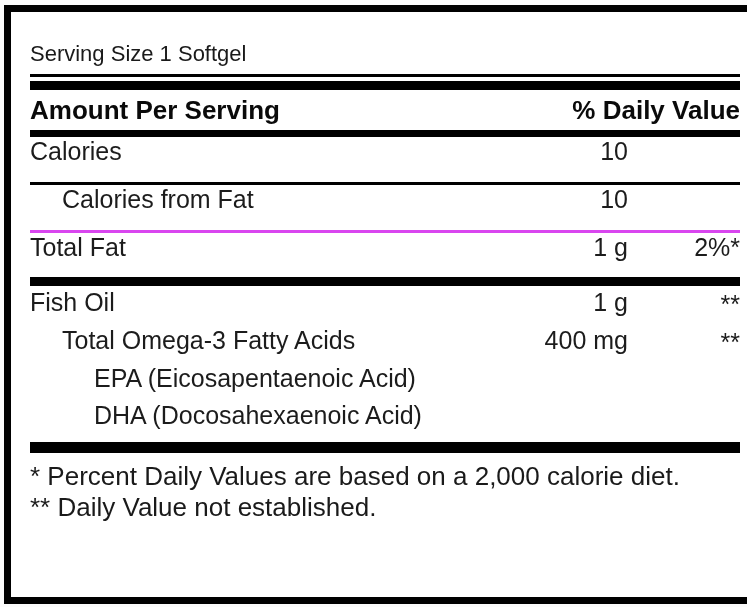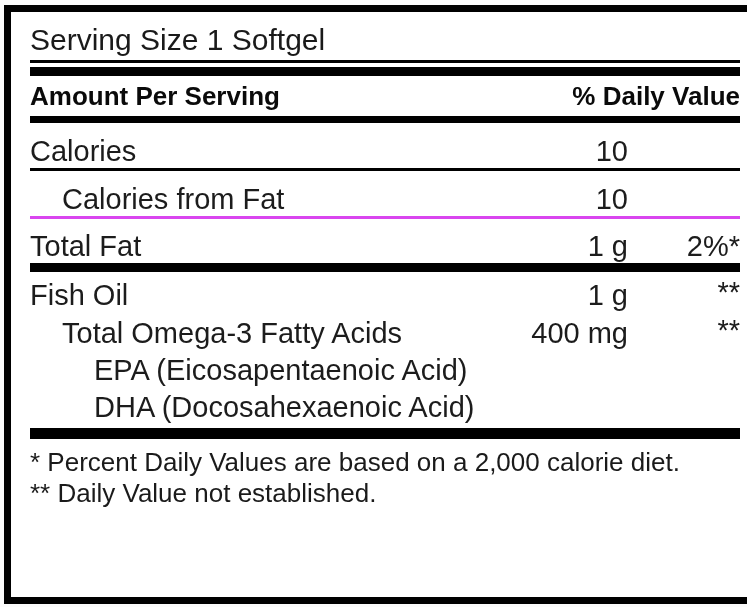--- a/index.html
+++ b/index.html
@@ -20,39 +20,39 @@
   .title{
     font-size:78px;
     font-weight:900;
     letter-spacing:-3px;
     line-height:1.02;
     white-space:nowrap;
     color:#0a0a0a;
     margin-top:2px;
   }
   .serving{
-    font-size:30px;
+    font-size:22px;
     line-height:30px;
-    margin-top:9px;
+    margin-top:23px;
     color:#1a1a1a;
   }
   .bar{background:#000;width:100%;}
   .bar-hair{height:3px;margin-top:5px;}
   .bar-thick{height:9px;margin-top:4px;}
   .bar-mid7{height:7px;}
   .bar-thick11{height:11px;}
   .hdr-row{
     display:flex;justify-content:space-between;align-items:center;
     font-weight:bold;font-size:26px;
     padding:5px 0 4px 0;
     color:#0a0a0a;
   }
   .row{
-    display:flex;align-items:flex-end;
-    font-size:29px;color:#1c1c1c;
+    display:flex;align-items:flex-start;
+    font-size:25px;color:#1c1c1c;
   }
   .cell-name{flex:1;white-space:nowrap;}
   .cell-amt{width:118px;text-align:right;white-space:nowrap;}
   .cell-dv{width:112px;text-align:right;white-space:nowrap;}
   .ind1{padding-left:32px;}
   .ind2{padding-left:64px;}
   .h45{height:45px;}
   .h44{height:44px;}
   .h38{height:38px;}
   .h37{height:37px;}

